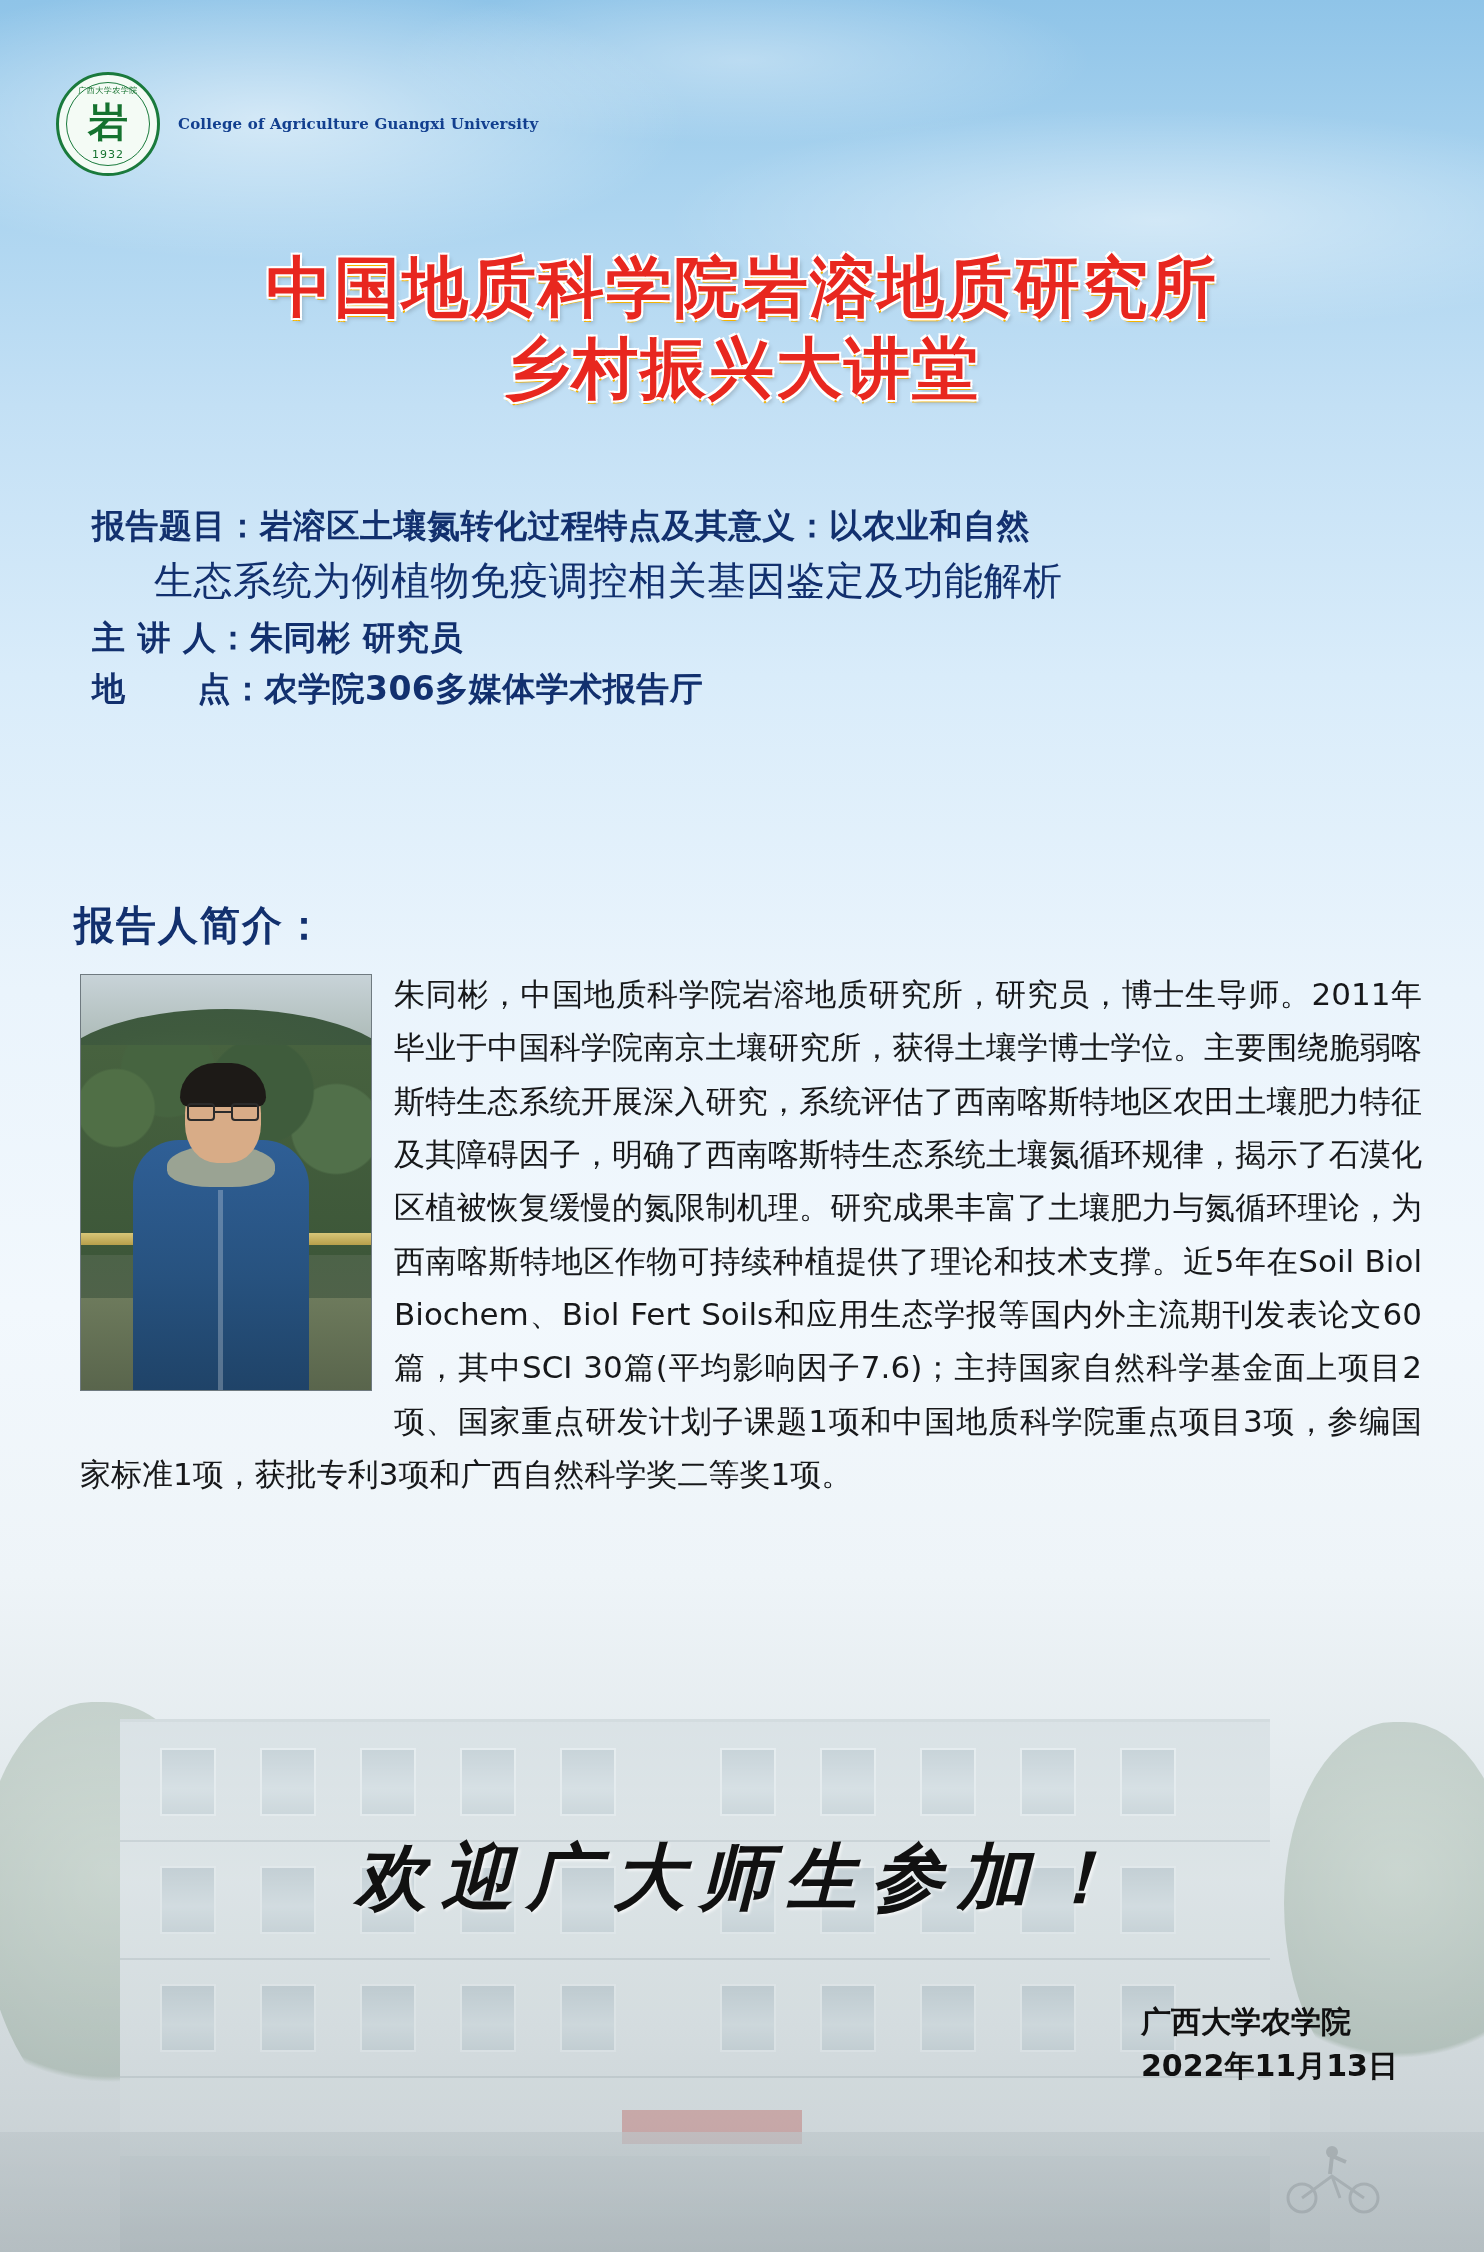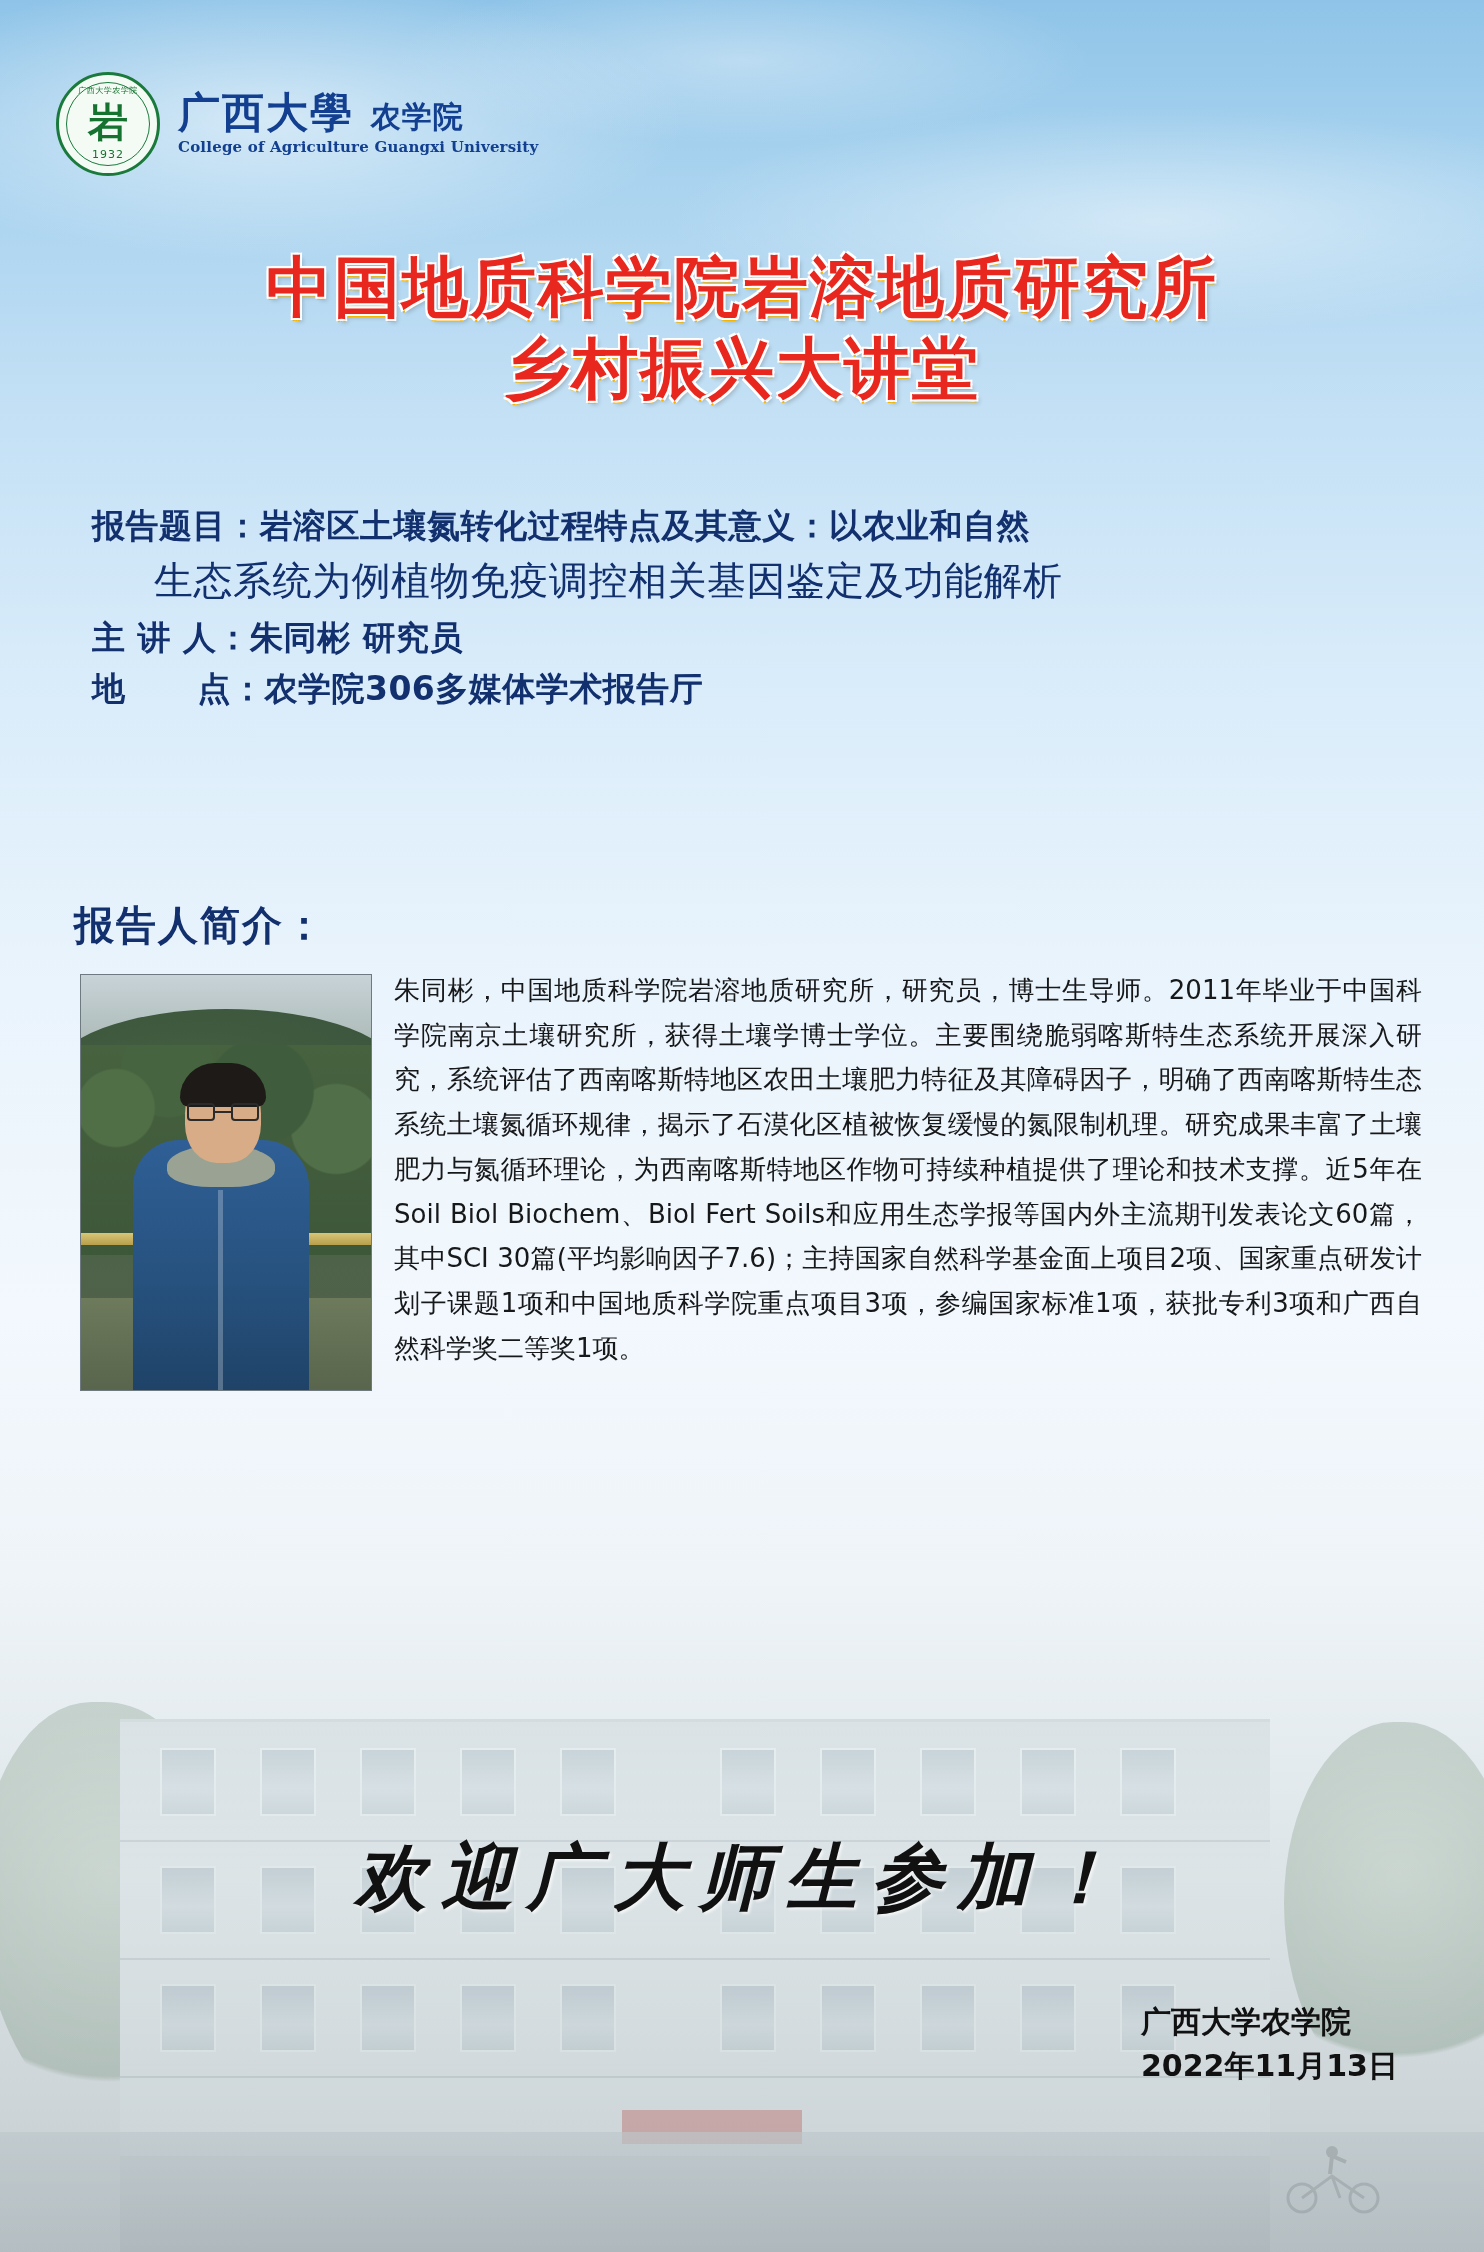--- a/index.html
+++ b/index.html
@@ -225,21 +225,21 @@
     font-weight: 700;
     font-size: 40px;
     color: #12306e;
     letter-spacing: 2px;
     z-index: 5;
   }
   .bio-body {
     position: absolute;
     left: 80px; right: 62px; top: 968px;
     z-index: 5;
-    font-size: 26px;
+    font-size: 31px;
     line-height: 1.72;
     color: #17181a;
     text-align: justify;
     text-justify: inter-character;
   }
   .portrait {
     float: left;
     width: 290px;
     height: 415px;
     margin: 6px 22px 10px 0;
@@ -370,24 +370,20 @@
     </div>
   </div>
 
   <div class="logo-row">
     <div class="logo-seal">
       <span class="arc">广西大学农学院</span>
       <span class="glyph">岩</span>
       <span class="year">1932</span>
     </div>
     <div class="logo-text">
-      <div class="logo-cn">
-        <span>广西大學</span>
-        <span class="small">农学院</span>
-      </div>
       <div class="logo-en">College of Agriculture Guangxi University</div>
     </div>
   </div>
 
   <div class="headline">
     <div class="line">中国地质科学院岩溶地质研究所</div>
     <div class="line">乡村振兴大讲堂</div>
   </div>
 
   <div class="info">

